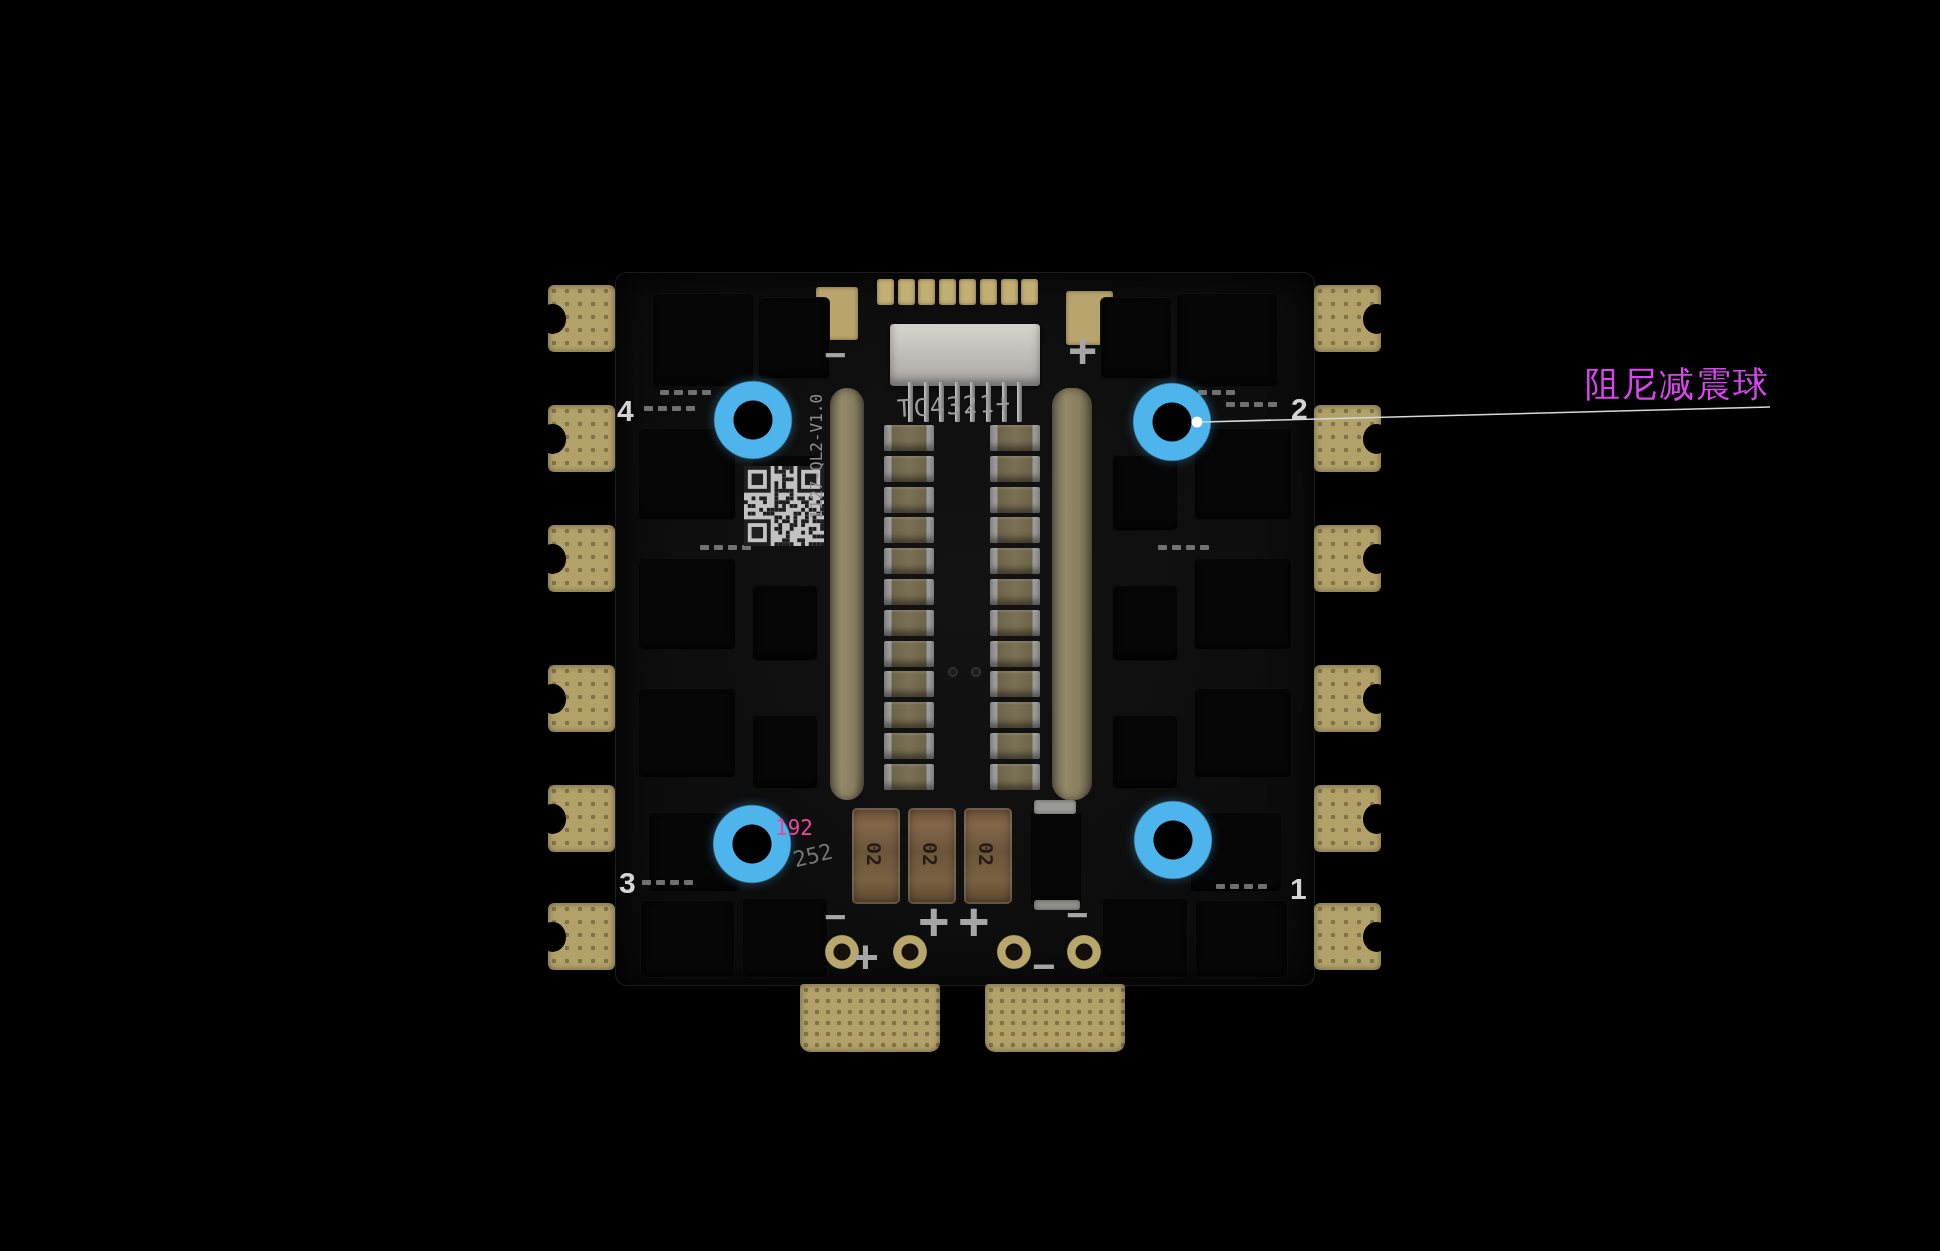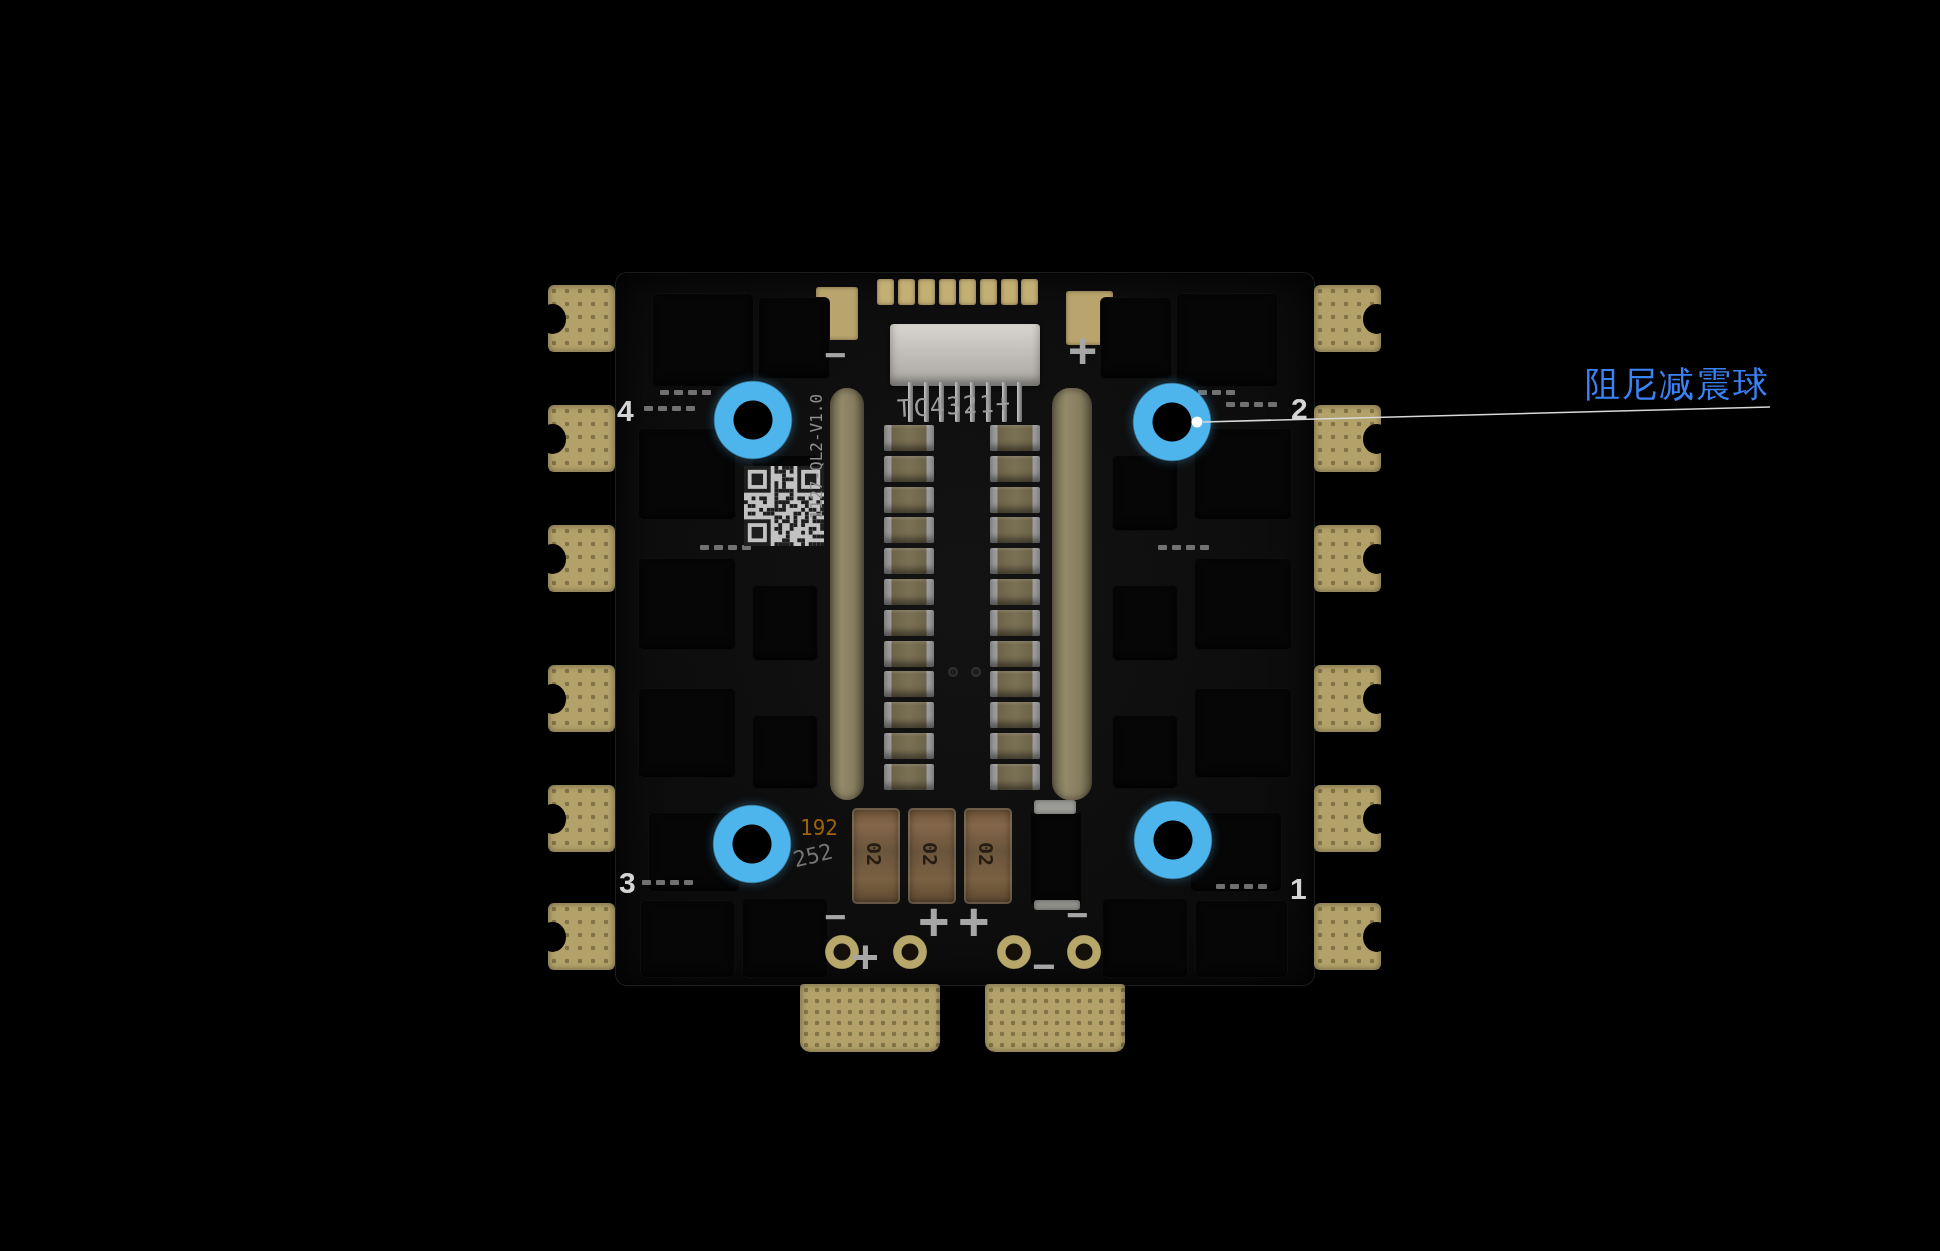--- a/index.html
+++ b/index.html
@@ -61,21 +61,21 @@
   .ring{position:absolute;width:80px;height:80px;border-radius:50%;
         background:radial-gradient(circle,#000 0 19px,#4db4ec 20px 38px,rgba(77,180,236,0) 40px);
         box-shadow:0 0 10px rgba(77,180,236,.35);}
 
   .silk{position:absolute;color:#9e9e9e;}
   .mark{font-weight:bold;line-height:1;color:#a6a6a6;}
   .num{position:absolute;color:#d4d4d4;font-weight:bold;font-size:30px;line-height:1;}
   .mono{font-family:"DejaVu Sans Mono",monospace;}
 
   #annotation-label{position:absolute;left:1585px;top:361px;font-size:35px;letter-spacing:2px;
-        color:#3b82f6;font-family:Liberation Serif, serif;}
+        color:#d946ef;font-family:Liberation Serif, serif;}
 
   #callout-svg{position:absolute;left:0;top:0;pointer-events:none;}
 </style>
 </head>
 <body>
 
 <div id="stage">
 
   <div id="board"></div>
 
@@ -377,21 +377,21 @@
 
   <div class="num" style="left:617px;top:396px;">4</div>
   <div class="num" style="left:1291px;top:394px;">2</div>
   <div class="num" style="left:619px;top:868px;">3</div>
   <div class="num" style="left:1290px;top:874px;">1</div>
 
   <div class="silk mono" style="left:897px;top:392px;font-size:24px;letter-spacing:2px;transform:rotate(-3deg);">TC4321+</div>
 
   <div class="silk mono" style="left:706px;top:447px;width:220px;font-size:16px;text-align:center;transform:rotate(-90deg);color:#8f8f8f;">1127-QL2-V1.0</div>
 
-  <div class="silk mono" style="left:800px;top:816px;font-size:21px;color:#a16207;">192</div>
+  <div class="silk mono" style="left:775px;top:816px;font-size:21px;color:#ec4899;">192</div>
   <div class="silk mono" style="left:793px;top:843px;font-size:22px;color:#757575;transform:rotate(-14deg);">252</div>
 
   <div class="silk mark" style="left:824px;top:336px;font-size:38px;">−</div>
   <div class="silk mark" style="left:1068px;top:326px;font-size:50px;">+</div>
 
   <div class="silk mark" style="left:824px;top:898px;font-size:38px;">−</div>
   <div class="silk mark" style="left:918px;top:894px;font-size:54px;">+</div>
   <div class="silk mark" style="left:958px;top:894px;font-size:54px;">+</div>
   <div class="silk mark" style="left:1066px;top:896px;font-size:38px;">−</div>
   <div class="silk mark" style="left:852px;top:934px;font-size:46px;">+</div>

